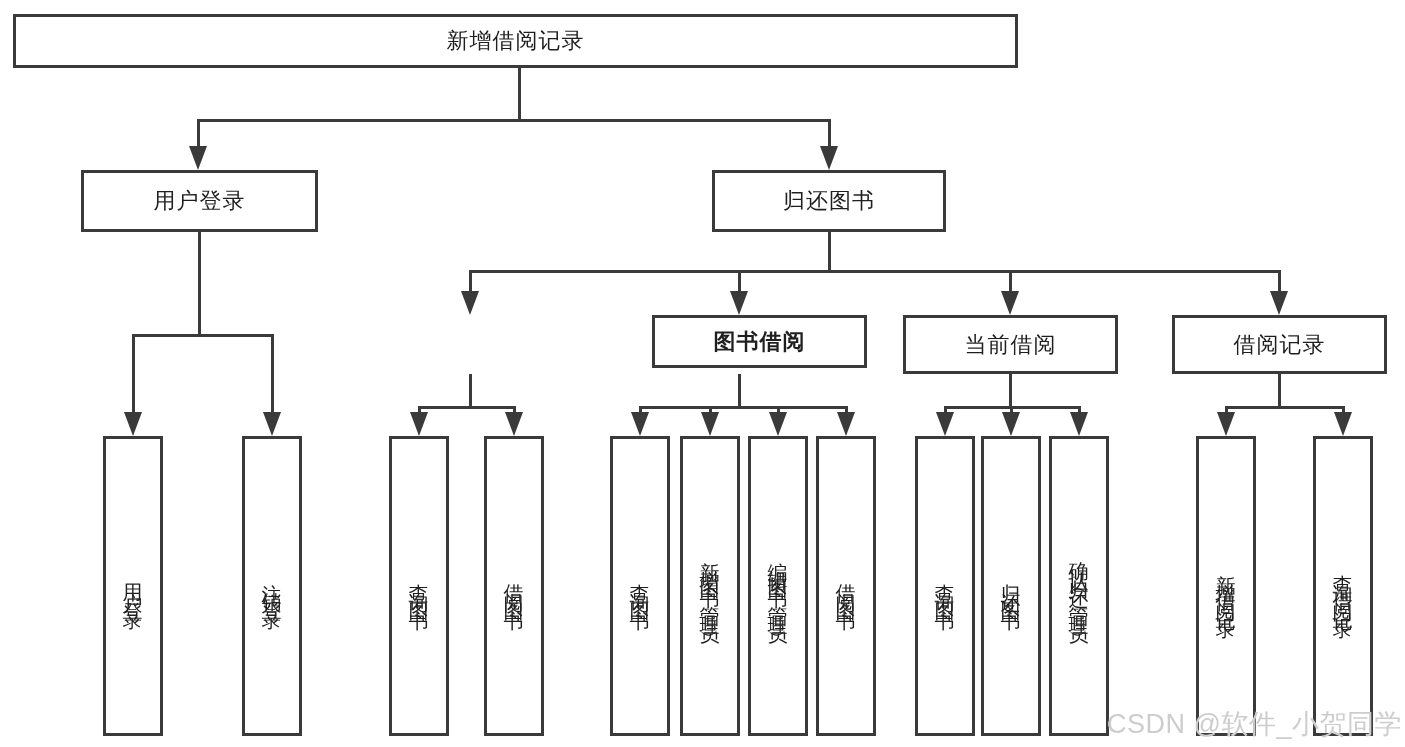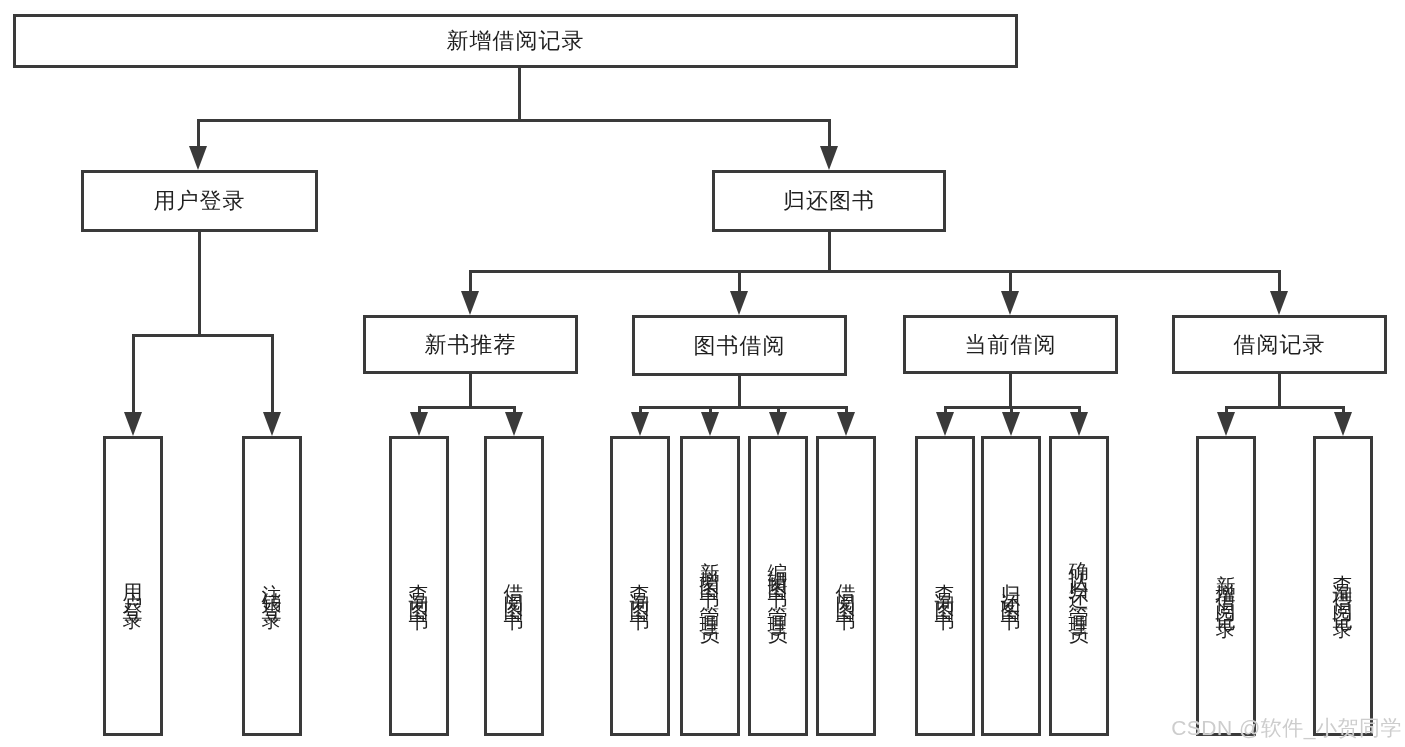--- a/index.html
+++ b/index.html
@@ -53,21 +53,21 @@
     width: 0;
     height: 0;
     border-left: 9px solid transparent;
     border-right: 9px solid transparent;
     border-top: 24px solid var(--line);
   }
   .watermark {
     position: absolute;
     right: 3px;
     bottom: 5px;
-    font-size: 21px;
+    font-size: 27px;
     color: var(--wm);
     z-index: 10;
     letter-spacing: 0.5px;
     text-shadow: 0 0 1px #ffffff;
   }
 </style>
 </head>
 <body>
 
 <div id="canvas">
@@ -96,22 +96,21 @@
   <div class="hline" style="left:469px; top:270px; width:812px;"></div>
   <div class="vline" style="left:469px; top:270px; height:22px;"></div>
   <div class="arrow" style="left:461px; top:291px;"></div>
   <div class="vline" style="left:738px; top:270px; height:22px;"></div>
   <div class="arrow" style="left:730px; top:291px;"></div>
   <div class="vline" style="left:1009px; top:270px; height:22px;"></div>
   <div class="arrow" style="left:1001px; top:291px;"></div>
   <div class="vline" style="left:1278px; top:270px; height:22px;"></div>
   <div class="arrow" style="left:1270px; top:291px;"></div>
 
-  <div class="box" style="left:363px; top:315px; width:215px; height:59px;">新书推荐</div>
-  <div class="box" style="left:632px; top:315px; width:215px; height:61px;">图书借阅</div>
+  <div class="box" style="left:652px; top:315px; width:215px; height:53px;font-weight:bold;">图书借阅</div>
   <div class="box" style="left:1172px; top:315px; width:215px; height:59px;">借阅记录</div>
   <div class="box" style="left:903px; top:315px; width:215px; height:59px;">当前借阅</div>
 
   <div class="vline" style="left:469px; top:374px; height:34px;"></div>
   <div class="hline" style="left:418px; top:406px; width:98px;"></div>
   <div class="vline" style="left:418px; top:406px; height:8px;"></div>
   <div class="arrow" style="left:410px; top:412px;"></div>
   <div class="vline" style="left:513px; top:406px; height:8px;"></div>
   <div class="arrow" style="left:505px; top:412px;"></div>
 

